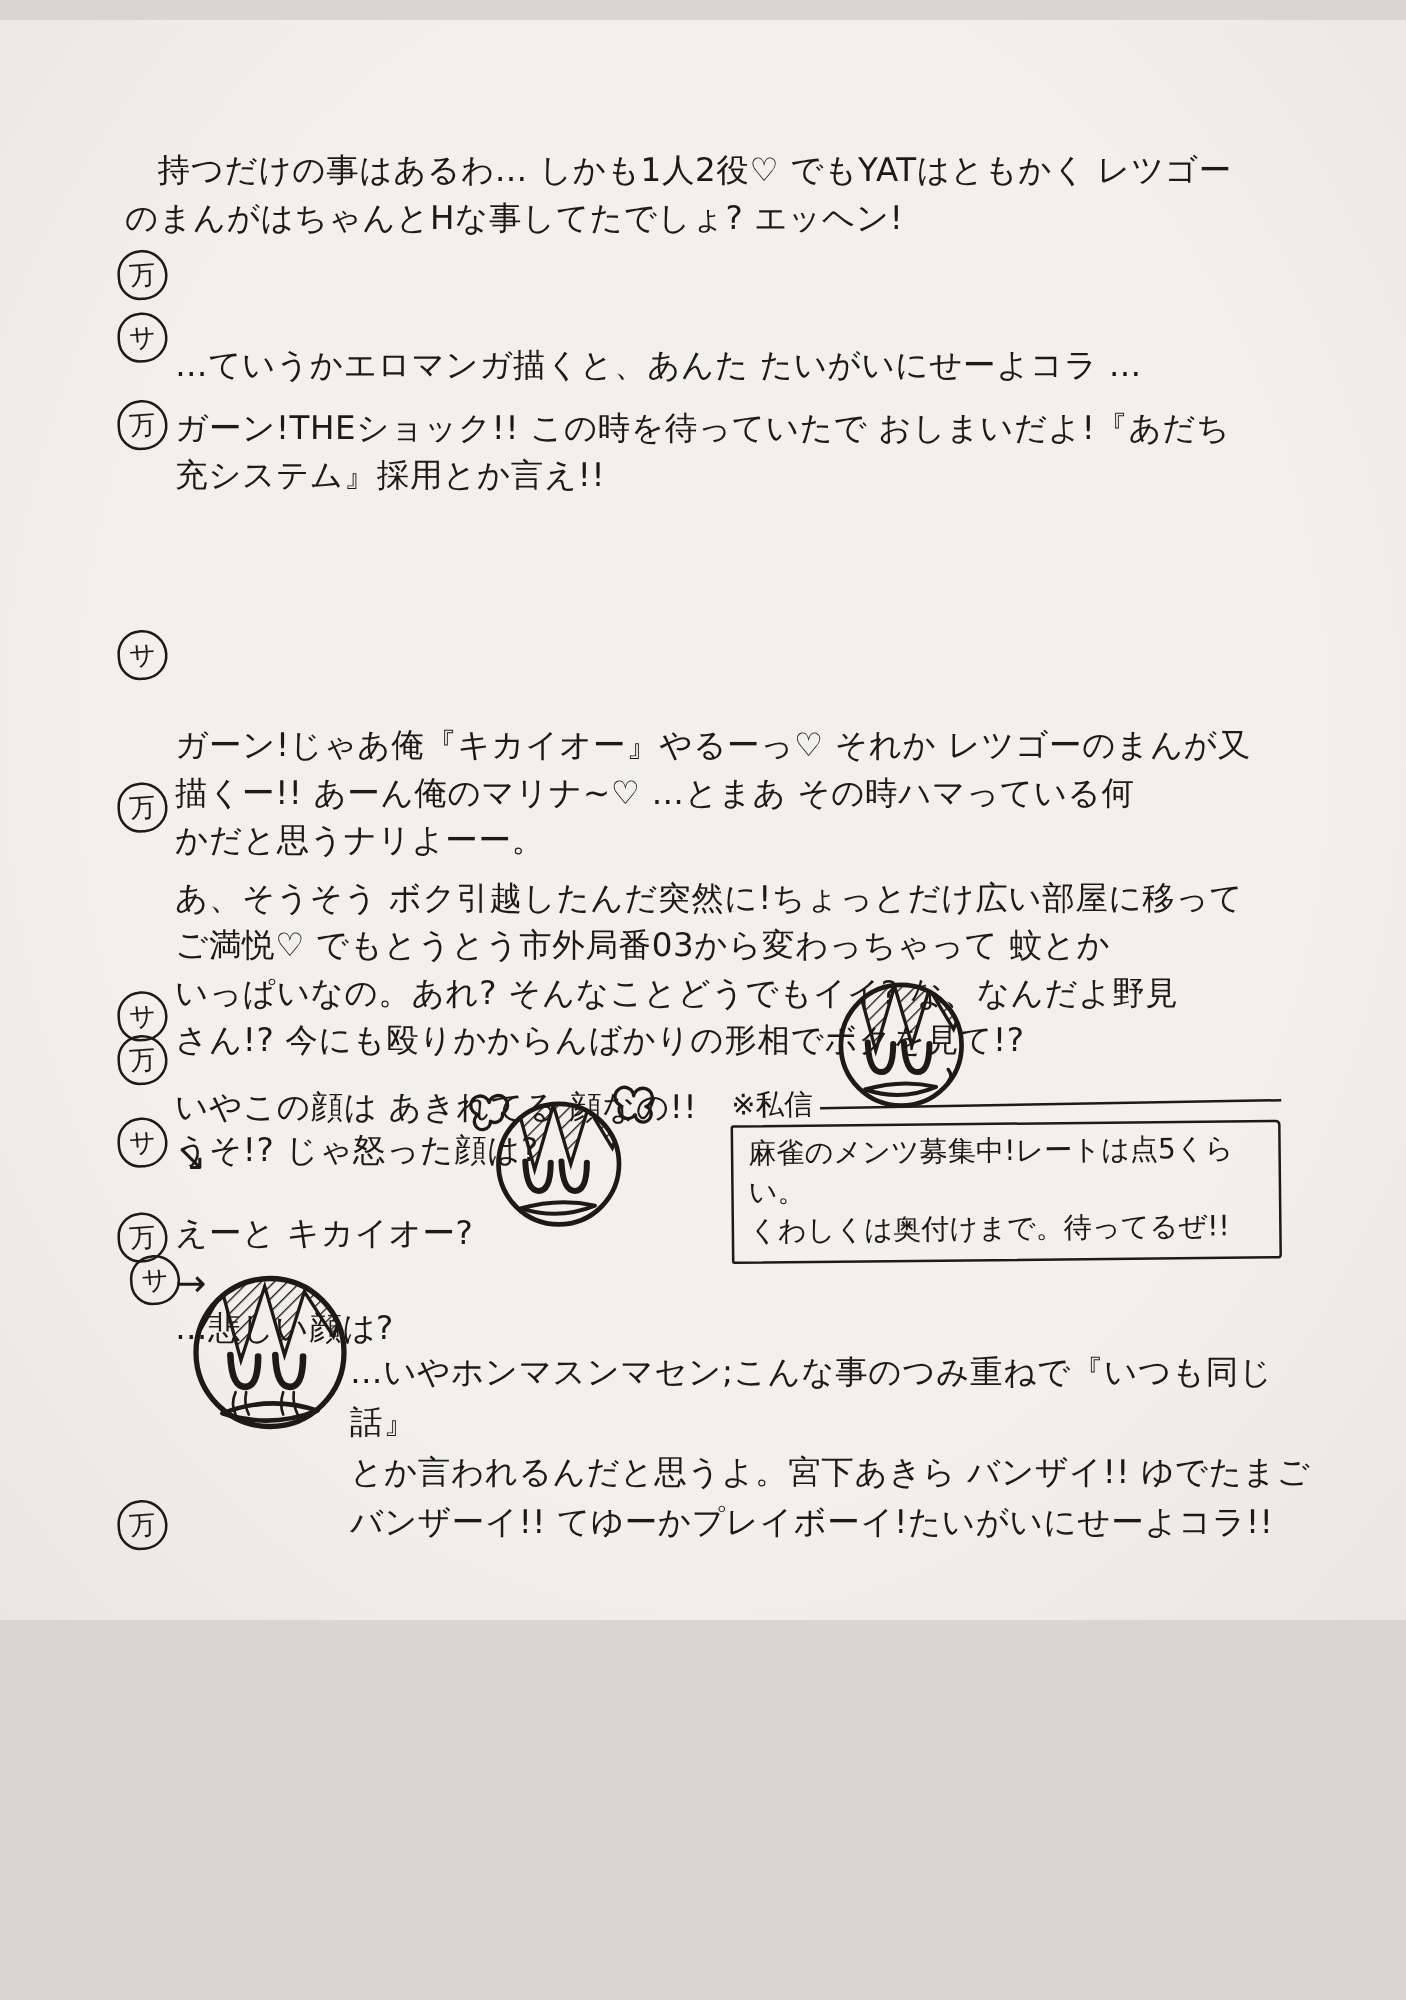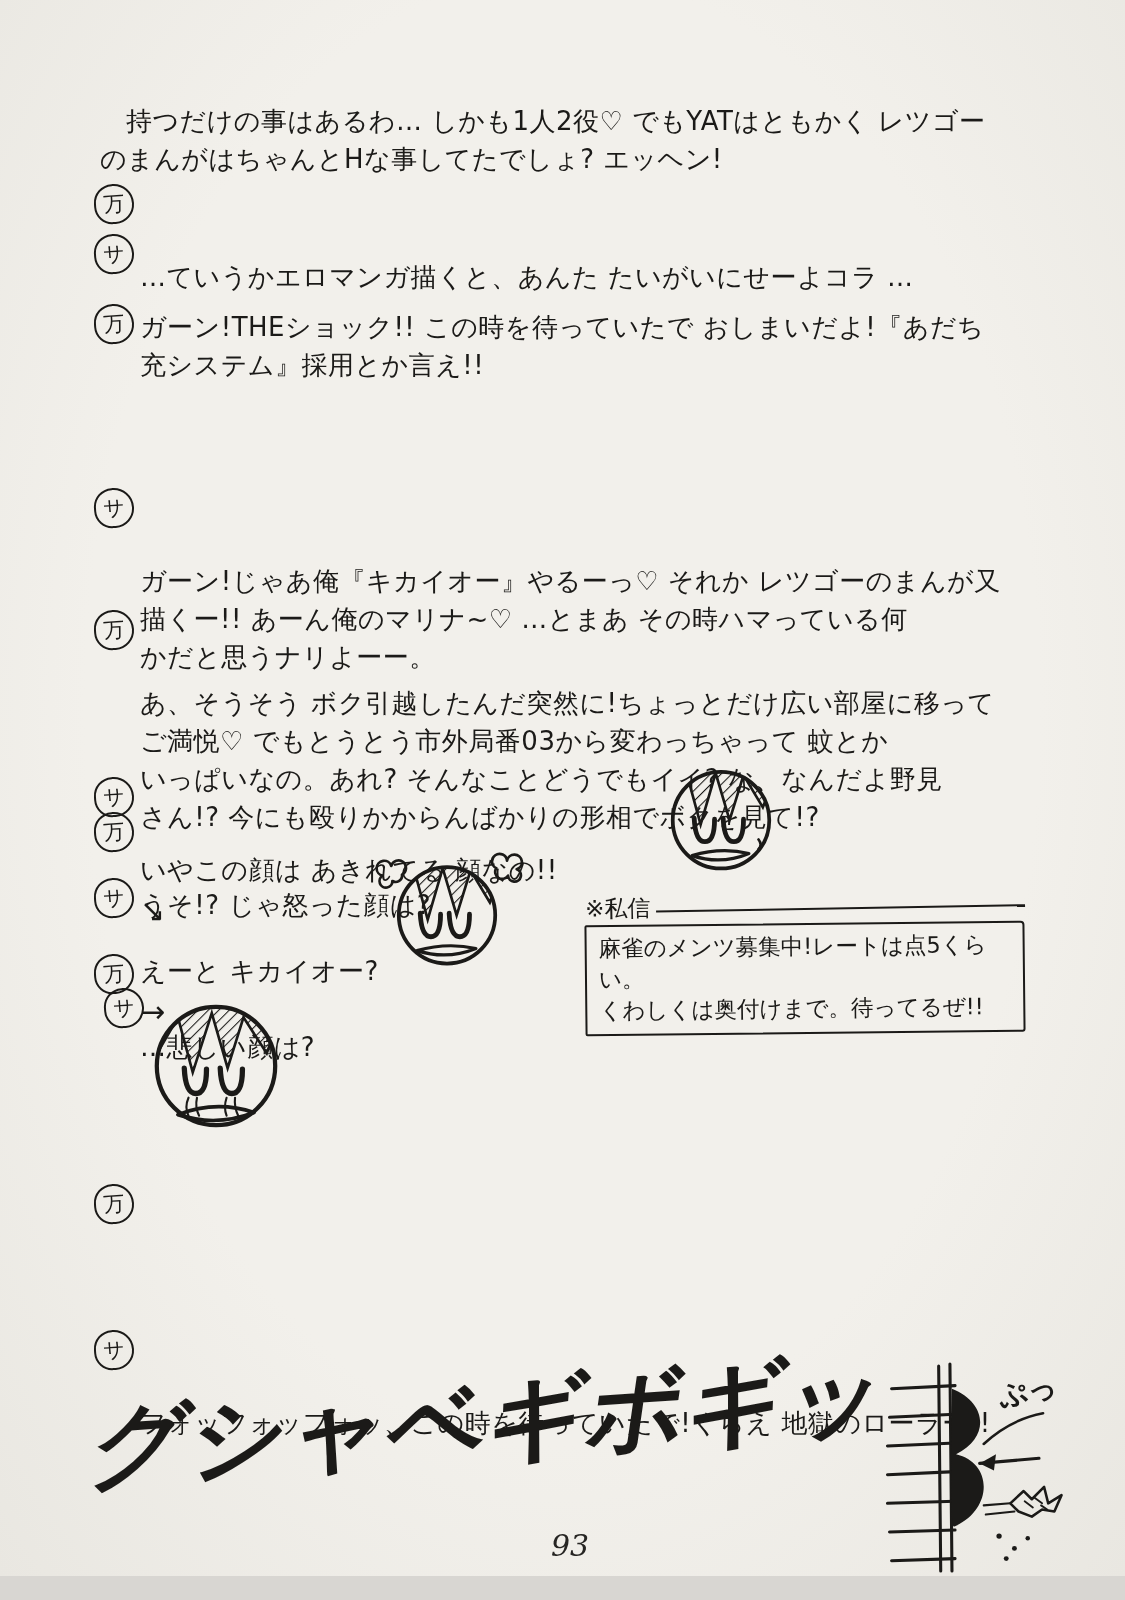--- a/index.html
+++ b/index.html
@@ -1,32 +1,32 @@
 <!DOCTYPE html>
 <html><head>
 <meta charset="utf-8">
 <style>
   html,body{margin:0;padding:0;}
   body{background:#d8d6d2;font-family:"DejaVu Sans",sans-serif;}
   .page{
-    position:relative;width:1125px;height:1576px;margin:0 auto;
+    position:relative;width:1125px;height:1280px;margin:16px auto;
     background:#f0eee9;
     background-image:radial-gradient(ellipse at 50% 45%, #f2f0eb 60%, #e9e7e1 100%);
     overflow:hidden;color:#1b1a18;
   }
   .blk{position:absolute;font-size:26px;line-height:38px;letter-spacing:.5px;white-space:pre-line;}
   .mark{
     position:absolute;left:-46px;top:2px;width:36px;height:36px;
     border:2.5px solid #1b1a18;border-radius:48% 52% 50% 46%;
     display:flex;align-items:center;justify-content:center;
     font-size:21px;line-height:1;white-space:normal;letter-spacing:0;
     transform:rotate(-4deg);background:transparent;
   }
   .arrow{display:inline-block;font-size:30px;transform:translateY(3px);}
-  .note{position:absolute;left:585px;top:890px;width:440px;}
+  .note{position:absolute;left:585px;top:849px;width:440px;}
   .note-title-row{display:flex;align-items:center;font-size:23px;transform:rotate(-1deg);}
   .note-rule{flex:1;border-top:2.5px solid #1b1a18;margin-left:6px;margin-top:6px;}
   .note-box{
     margin-top:2px;border:2.5px solid #1b1a18;padding:6px 10px 8px 12px;
     font-size:22.5px;line-height:31px;white-space:pre-line;transform:rotate(-.6deg);
     border-radius:2px 4px 3px 2px;
   }
   .sfx{
     position:absolute;left:96px;top:1358px;width:780px;
     font-size:95px;font-weight:900;letter-spacing:1px;
@@ -161,20 +161,25 @@
     <g clip-path="url(#c3)">
       <path d="M12,62 L34,24 L48,76 L66,20 L81,72 L96,24 L118,58 L126,36 L126,6 L12,6 Z" fill="url(#h1)" stroke="#1b1a18" stroke-width="2.5"></path>
     </g>
     <path class="ink" d="M40,72 Q41,96 51,96 Q61,96 61,73" stroke-width="5"></path>
     <path class="ink" d="M74,72 Q75,96 85,96 Q95,96 95,73" stroke-width="5"></path>
     <path class="ink" d="M44,100 q-4,9 0,17 M52,100 q-2,9 2,17" stroke-width="2"></path>
     <path class="ink" d="M80,100 q-3,9 0,17 M88,100 q-1,9 3,17" stroke-width="2"></path>
     <path class="ink" d="M34,116 Q70,102 106,114 Q70,128 34,116 Z" stroke-width="3.5"></path>
   </svg>
 
+  <div class="blk" style="left:280px;top:1022px;width:770px;line-height:40px;">
+    <span>…いやホンマスンマセン;こんな事のつみ重ねで『いつも同じ話』
+とか言われるんだと思うよ。宮下あきら バンザイ!! ゆでたまご
+バンザーイ!! てゆーかプレイボーイ!たいがいにせーよコラ!!</span>
+  </div>
 
   <div class="blk" style="left:140px;top:1182px;width:920px;">
     <span class="mark">万</span>
   </div>
 
   <div class="blk" style="left:140px;top:1328px;width:920px;">
     <span class="mark">サ</span>
     <span>フォッフォッフォッ、この時を待っていたで!くらえ 地獄のローラー!!</span>
   </div>
 

